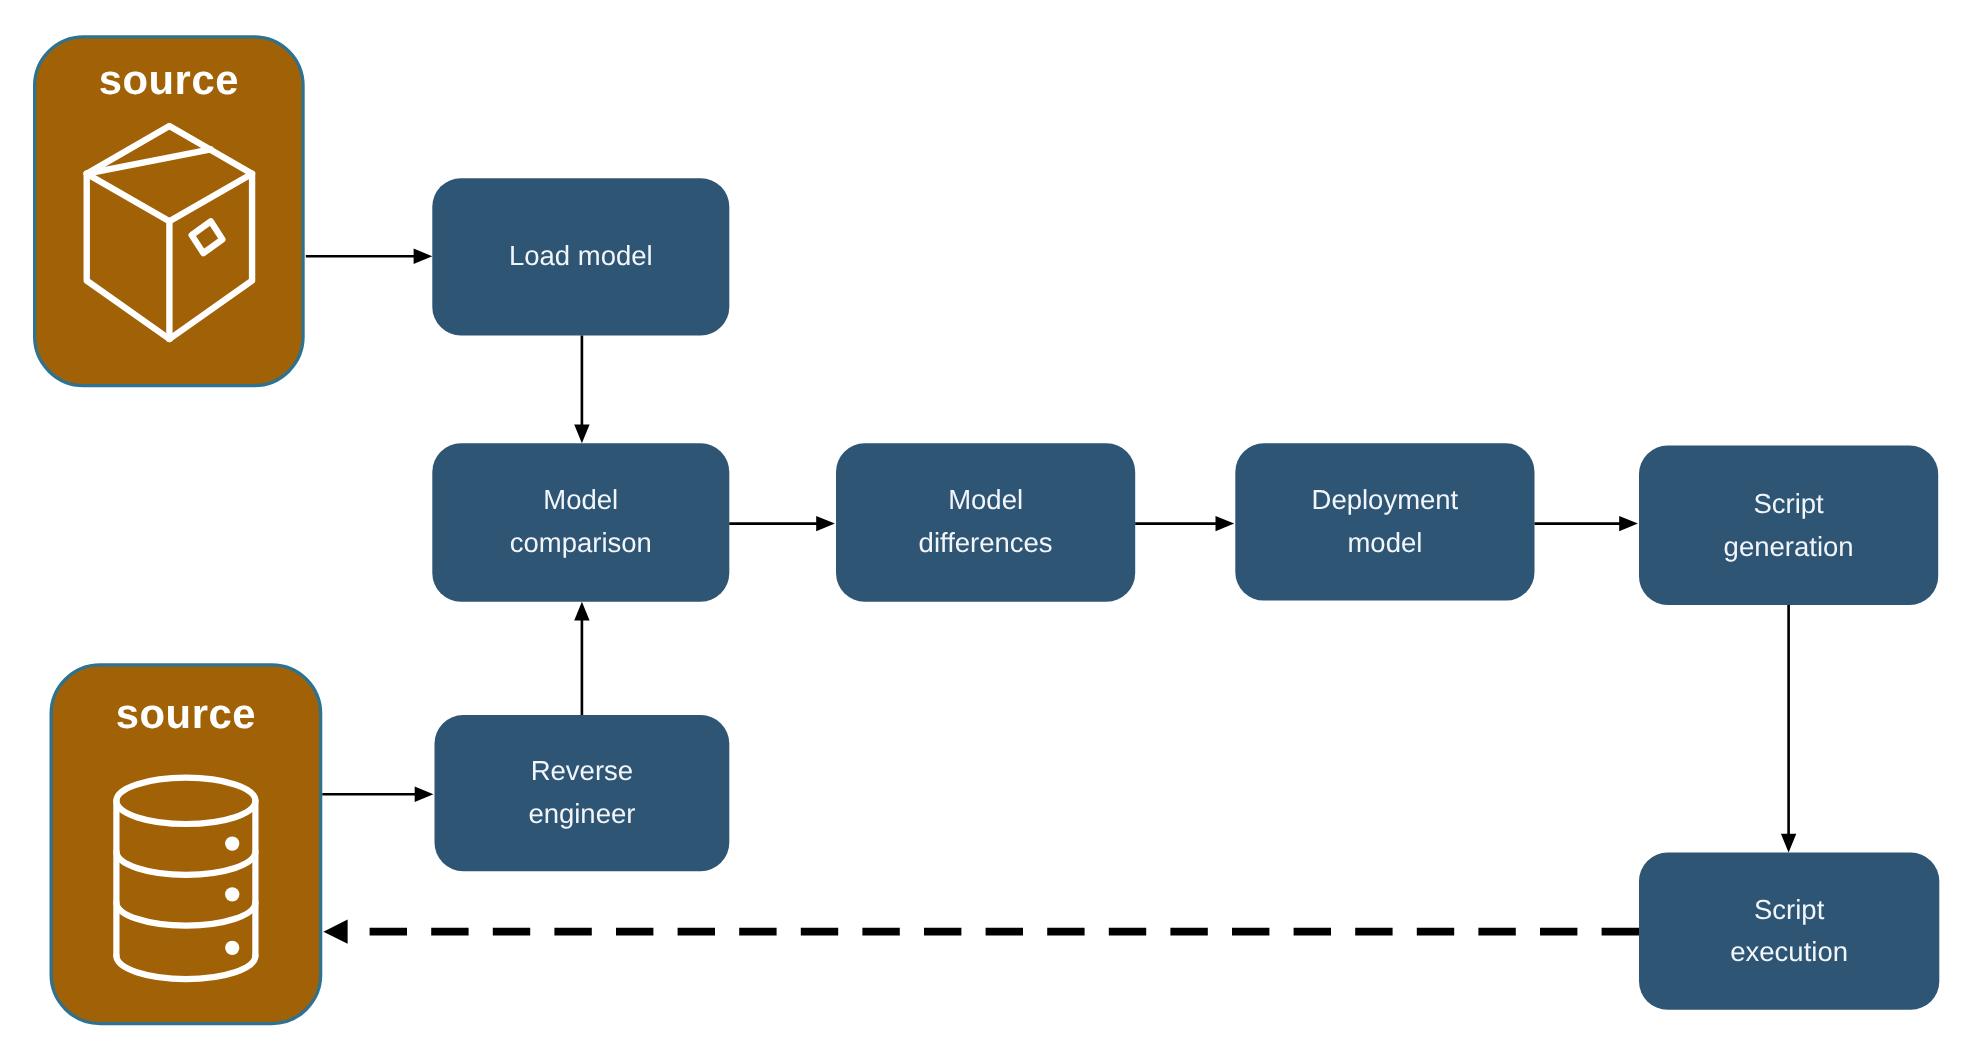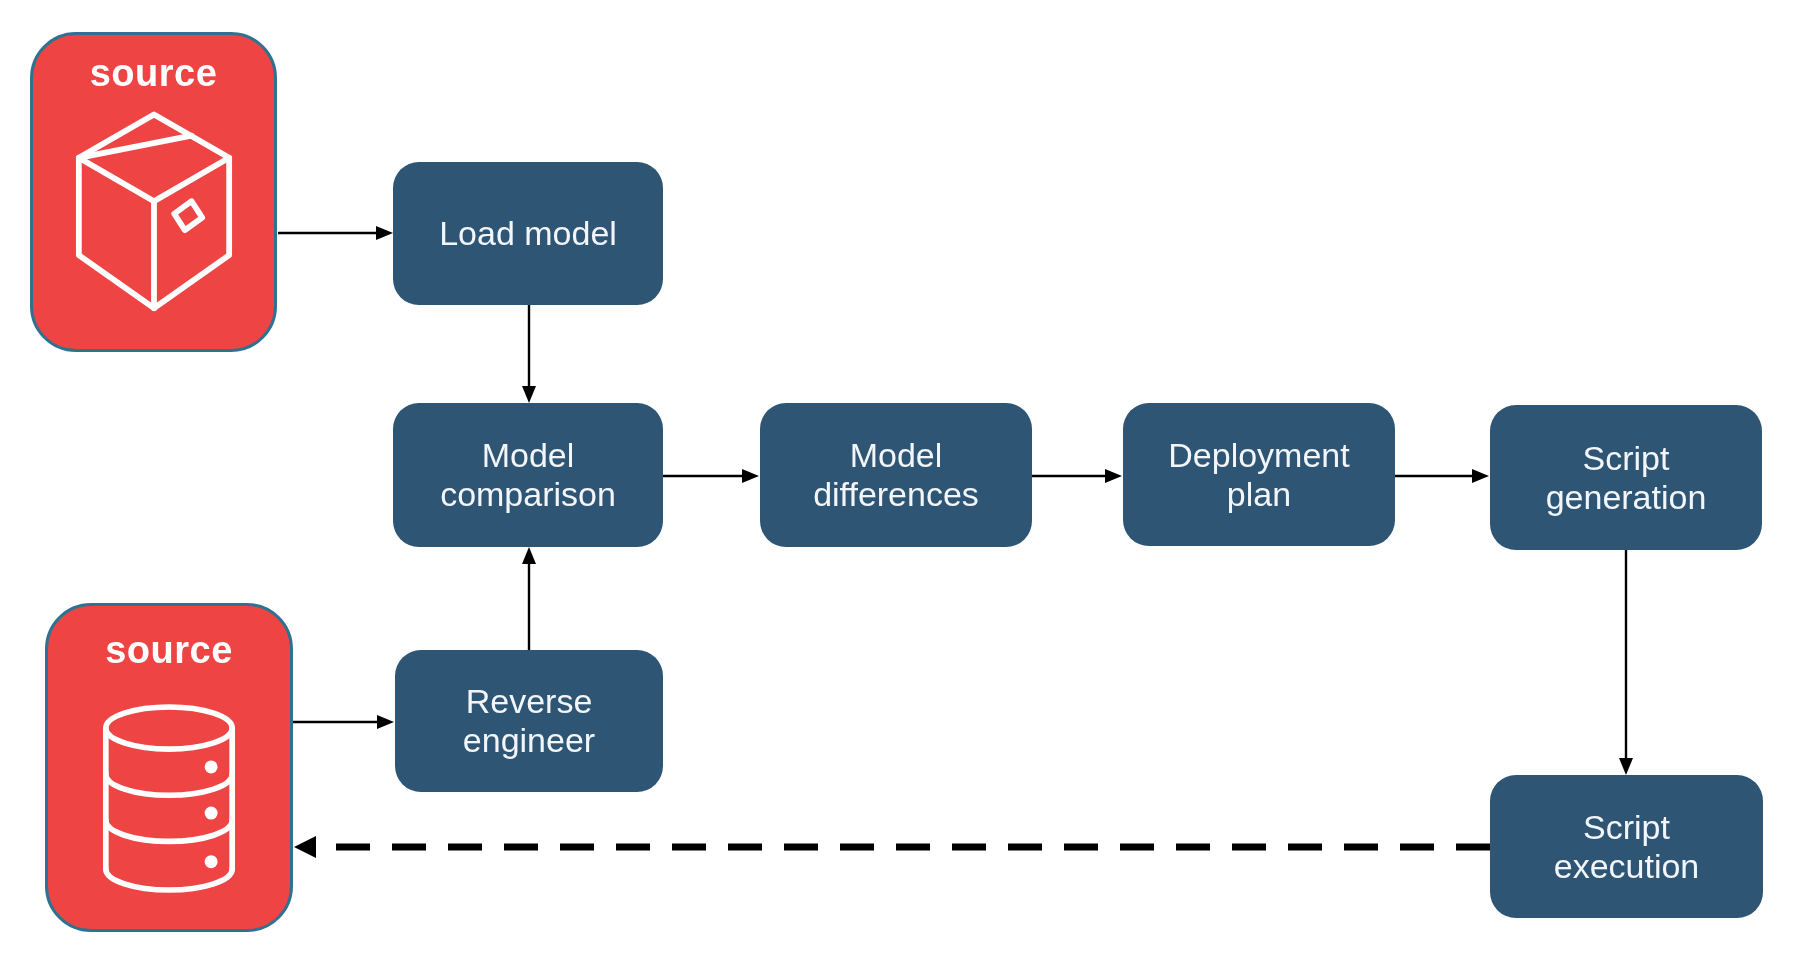--- a/index.html
+++ b/index.html
@@ -8,21 +8,21 @@
     width: 1800px;
     height: 959px;
     background: #ffffff;
     font-family: "Liberation Sans", "DejaVu Sans", sans-serif;
     overflow: hidden;
   }
 
   
   .badge {
     position: absolute;
-    background: #ef4444;
+    background: #a16207;
     border: 3px solid #2E7290;
     border-radius: 46px;
     box-sizing: border-box;
     display: flex;
     flex-direction: column;
     align-items: center;
   }
   .badge-title {
     color: #ffffff;
     font-weight: 700;
@@ -37,21 +37,21 @@
   
   .node {
     position: absolute;
     background: #2E5574;
     border-radius: 26px;
     display: flex;
     align-items: center;
     justify-content: center;
     text-align: center;
     color: #F2F6FA;
-    font-size: 34px;
+    font-size: 25px;
     line-height: 39px;
     white-space: pre-line;
     box-sizing: border-box;
   }
   #node-load-model        { left: 393px;  top: 162px; width: 270px; height: 143px; }
   #node-model-comparison  { left: 393px;  top: 403px; width: 270px; height: 144px; }
   #node-model-differences { left: 760px;  top: 403px; width: 272px; height: 144px; }
   #node-deployment-plan   { left: 1123px; top: 403px; width: 272px; height: 143px; }
   #node-script-generation { left: 1490px; top: 405px; width: 272px; height: 145px; }
   #node-reverse-engineer  { left: 395px;  top: 650px; width: 268px; height: 142px; }
@@ -105,21 +105,21 @@
       <circle cx="152" cy="203" r="8" fill="#ffffff"></circle>
     </svg>
   </div>
 
   <div class="node" id="node-load-model">Load model</div>
   <div class="node" id="node-model-comparison">Model
 comparison</div>
   <div class="node" id="node-model-differences">Model
 differences</div>
   <div class="node" id="node-deployment-plan">Deployment
-plan</div>
+model</div>
   <div class="node" id="node-script-generation">Script
 generation</div>
   <div class="node" id="node-reverse-engineer">Reverse
 engineer</div>
   <div class="node" id="node-script-execution">Script
 execution</div>
 
   <svg id="edge-layer">
     <g class="edge">
       <line x1="278" y1="233" x2="377" y2="233"></line>

